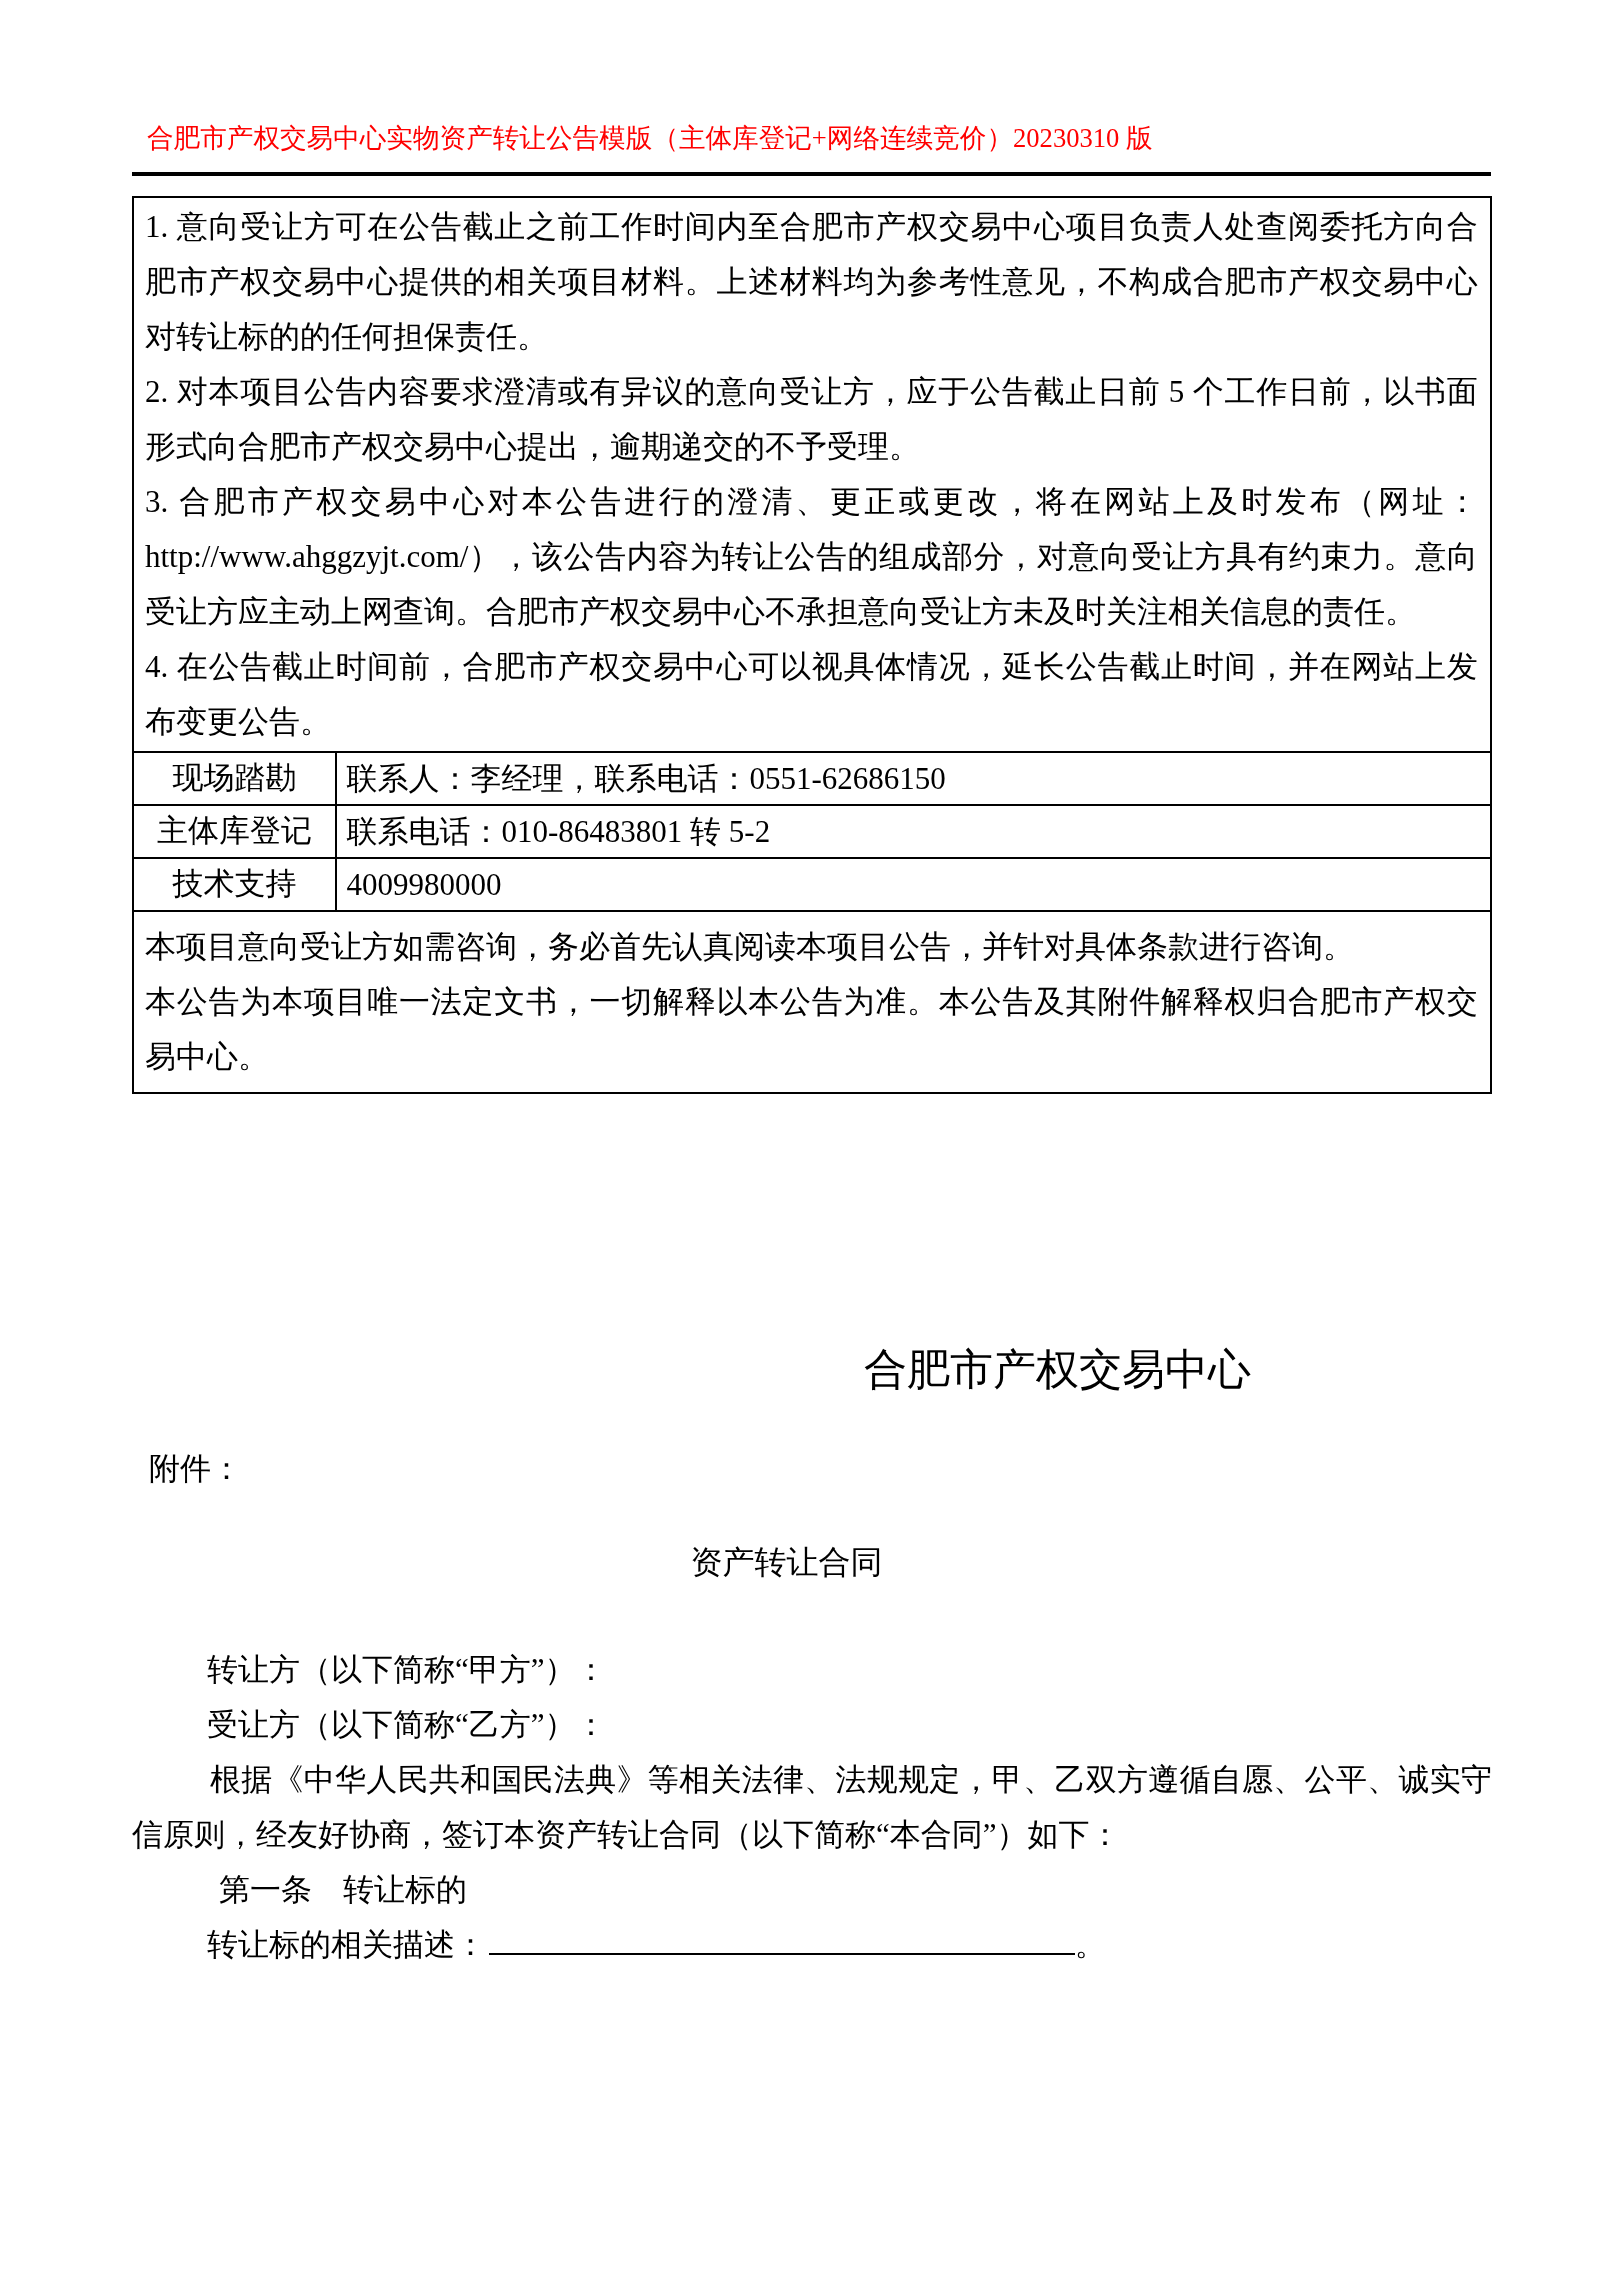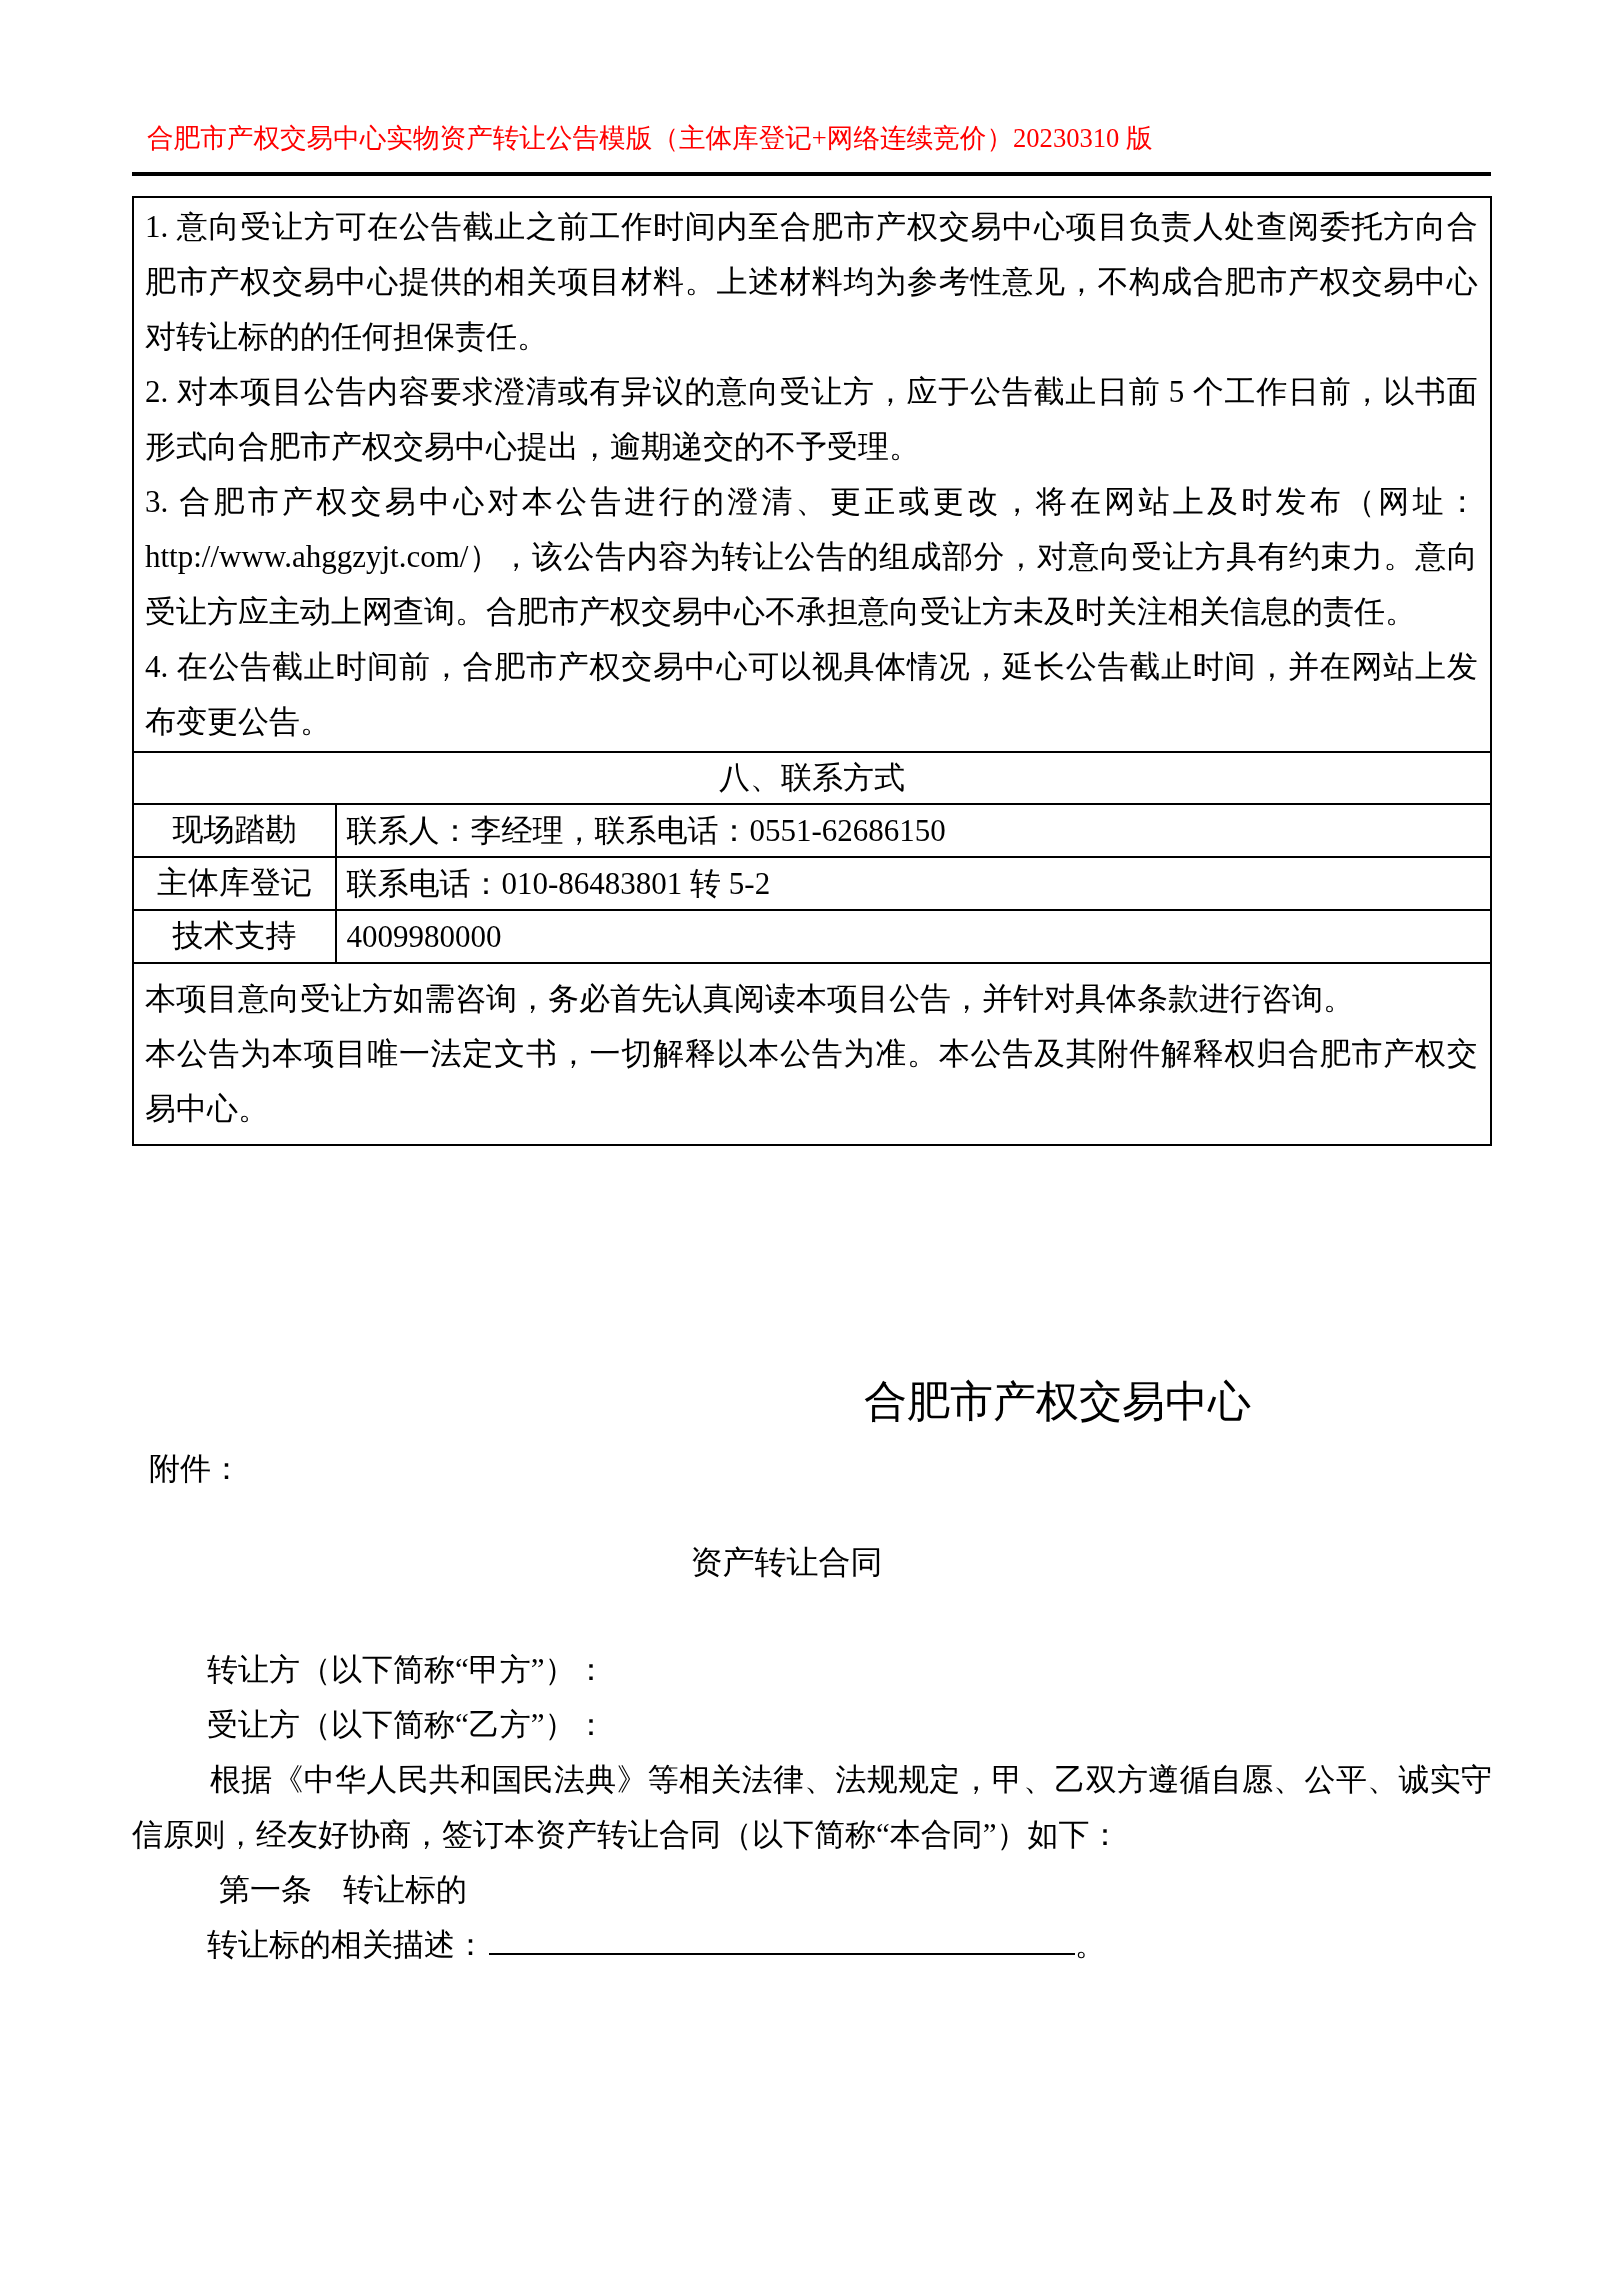--- a/index.html
+++ b/index.html
@@ -68,21 +68,21 @@
     text-align: left;
   }
   tr.tall-row td.label-cell { height: 102px; }
 
   td.footer-cell { padding: 6.8px 12.3px 8.2px 11px; line-height: 55px; }
   td.footer-cell p { margin: 0; text-align: justify; }
 
   
   .issuer-signature {
     position: absolute;
-    top: 1368px;
+    top: 1336px;
     left: 0;
     width: 1478px;
     padding-right: 227px;
     box-sizing: border-box;
     text-align: right;
     font-size: 43px;
     line-height: 68px;
     white-space: nowrap;
   }
 
@@ -146,23 +146,20 @@
     <tbody>
       <tr>
         <td colspan="2" class="clauses-cell">
           <p>1. 意向受让方可在公告截止之前工作时间内至合肥市产权交易中心项目负责人处查阅委托方向合肥市产权交易中心提供的相关项目材料。上述材料均为参考性意见，不构成合肥市产权交易中心对转让标的的任何担保责任。</p>
           <p>2. 对本项目公告内容要求澄清或有异议的意向受让方，应于公告截止日前 5 个工作日前，以书面形式向合肥市产权交易中心提出，逾期递交的不予受理。</p>
           <p>3. 合肥市产权交易中心对本公告进行的澄清、更正或更改，将在网站上及时发布（网址：http://www.ahggzyjt.com/），该公告内容为转让公告的组成部分，对意向受让方具有约束力。意向受让方应主动上网查询。合肥市产权交易中心不承担意向受让方未及时关注相关信息的责任。</p>
           <p>4. 在公告截止时间前，合肥市产权交易中心可以视具体情况，延长公告截止时间，并在网站上发布变更公告。</p>
         </td>
       </tr>
       <tr>
-        <td colspan="2" class="section-title-cell">八、联系方式</td>
-      </tr>
-      <tr>
         <td class="label-cell">现场踏勘</td>
         <td class="value-cell">联系人：李经理，联系电话：0551-62686150</td>
       </tr>
       <tr>
         <td class="label-cell">主体库登记</td>
         <td class="value-cell">联系电话：010-86483801 转 5-2</td>
       </tr>
       <tr>
         <td class="label-cell">技术支持</td>
         <td class="value-cell">4009980000</td>

